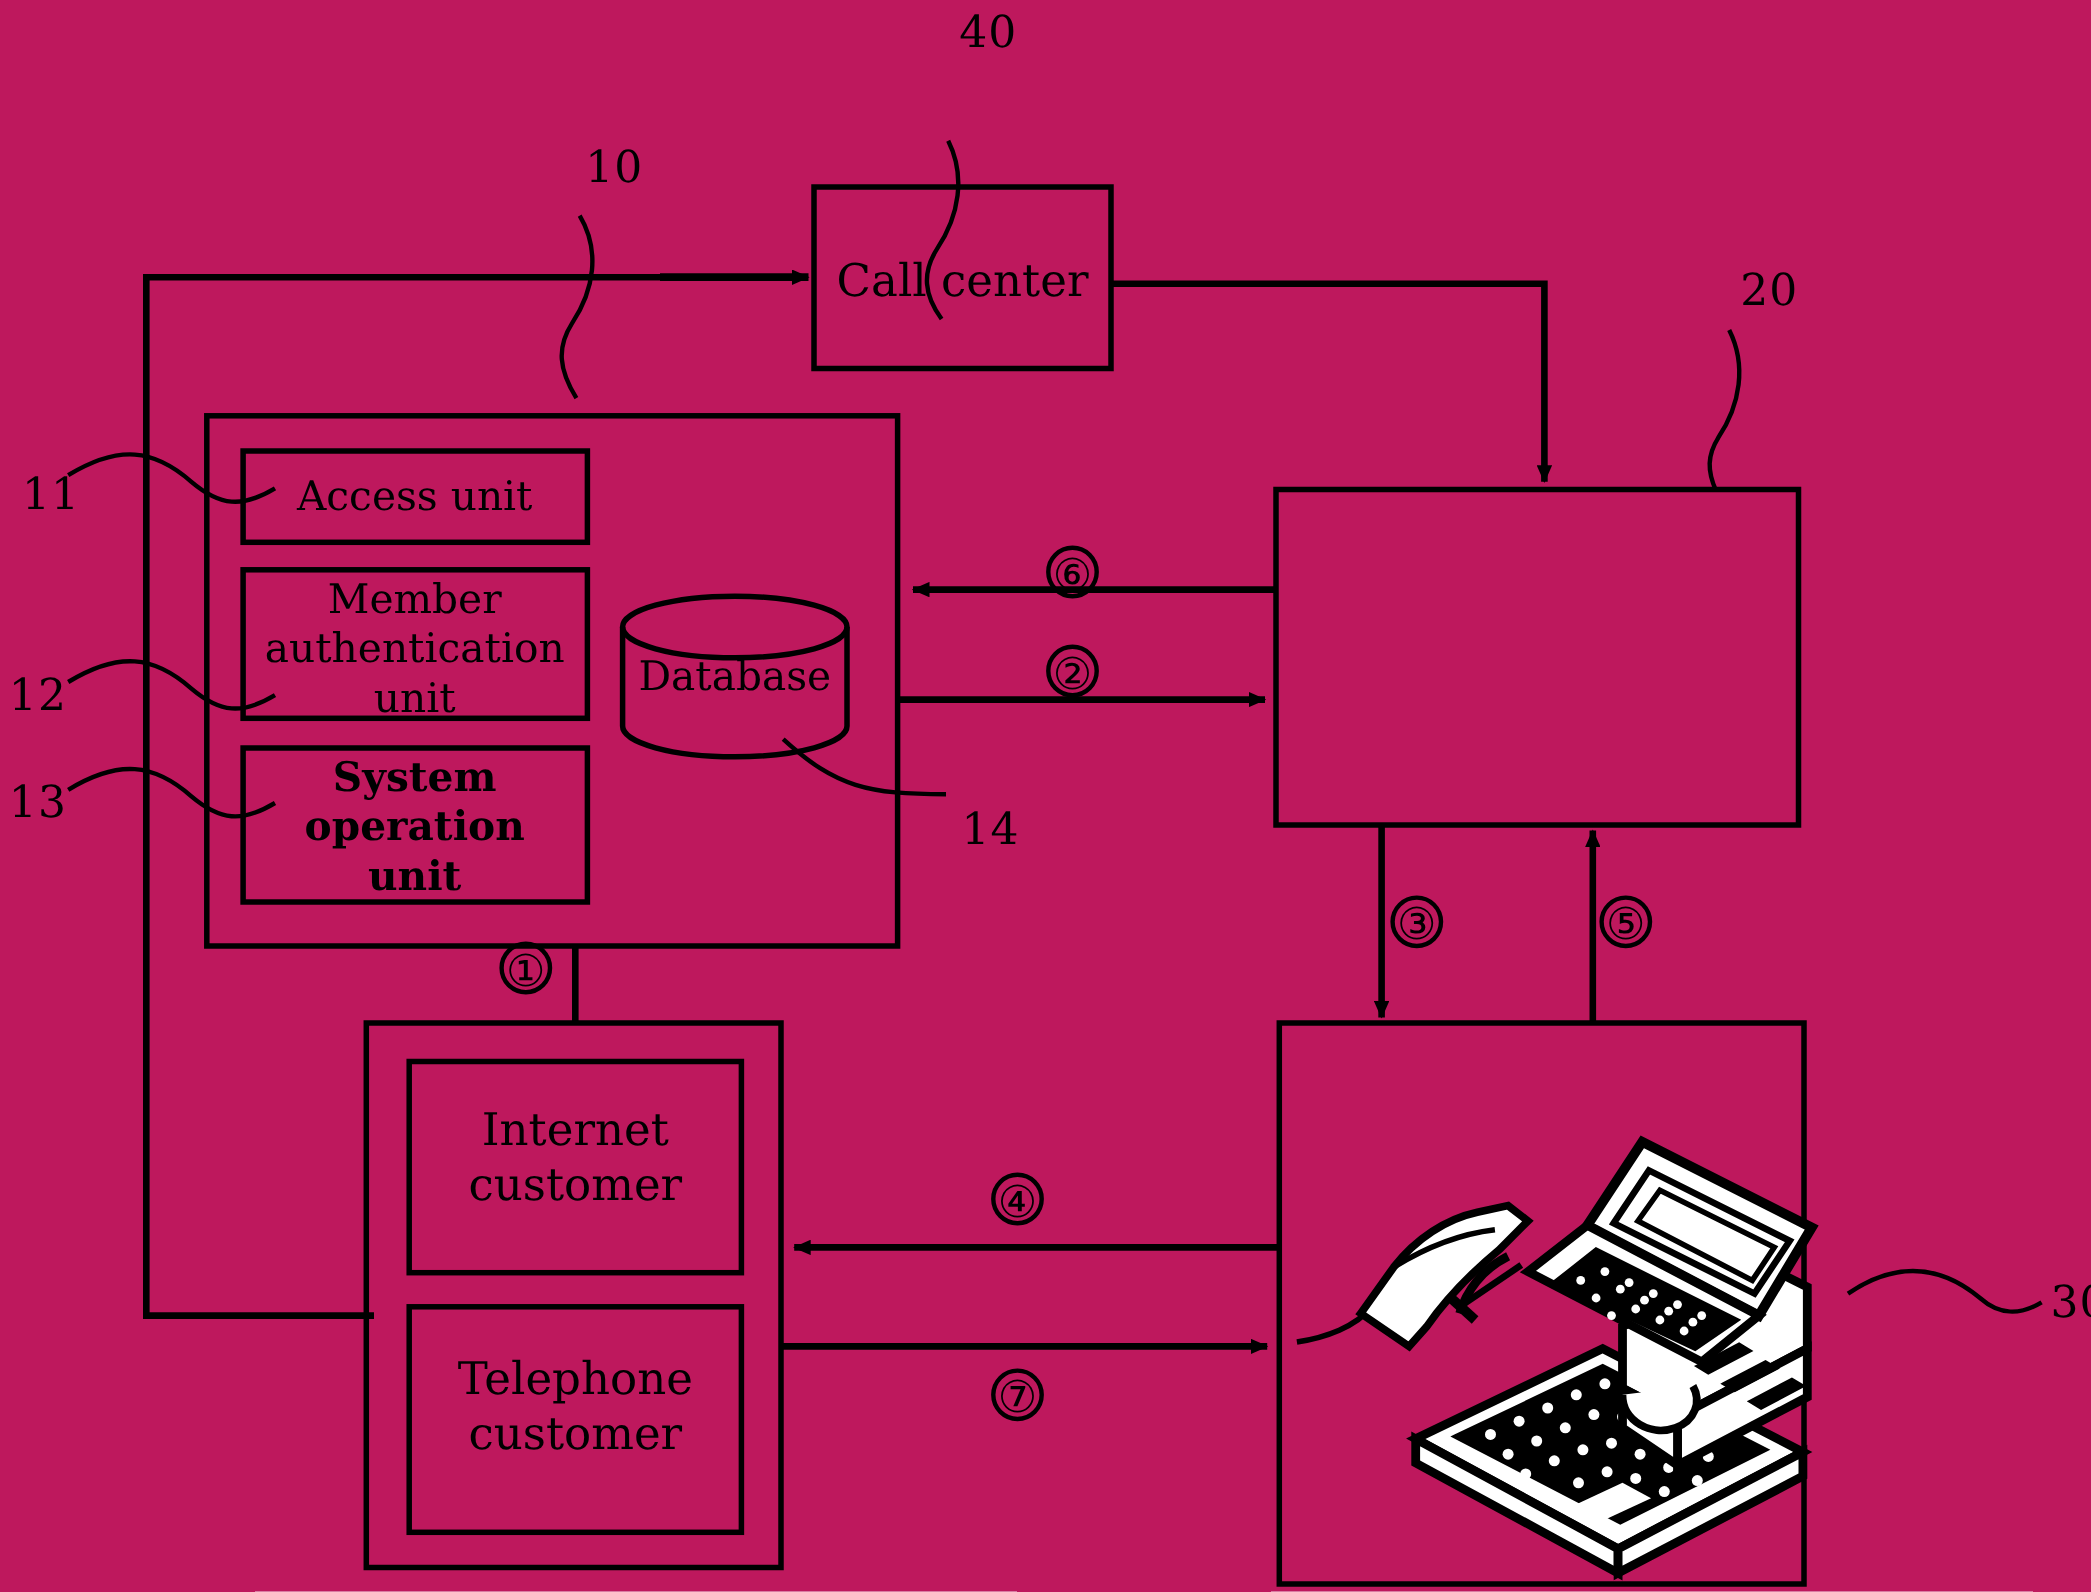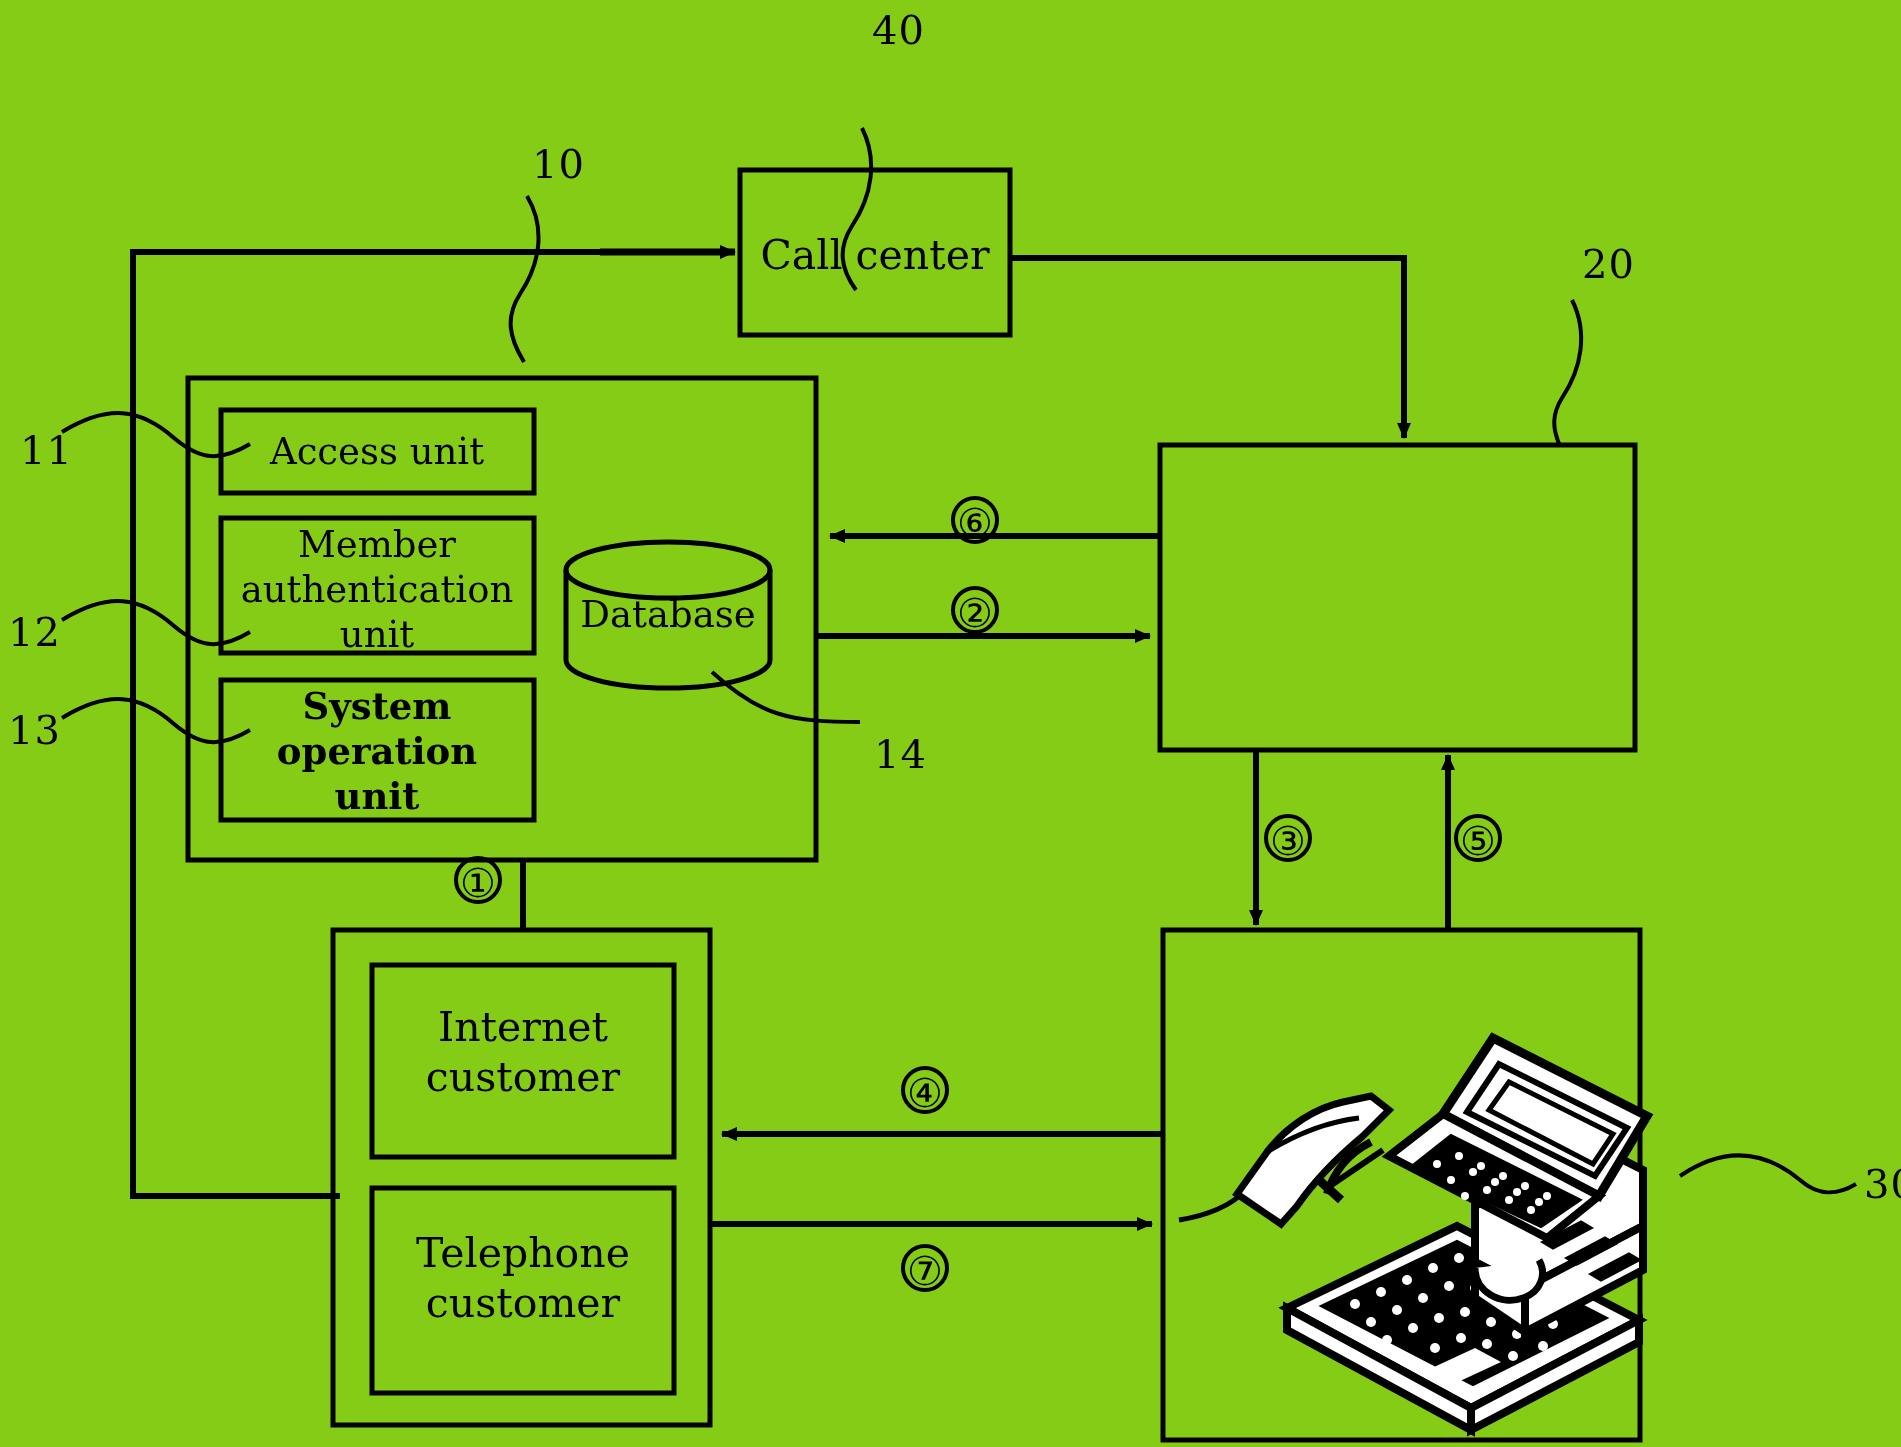--- a/index.html
+++ b/index.html
@@ -4,21 +4,21 @@
 <style>
   html, body {
     margin: 0;
     padding: 0;
     background: #ffffff;
   }
   #page {
     position: relative;
     width: 1901px;
     height: 1447px;
-    background: #84cc16;
+    background: #be185d;
     font-family: "DejaVu Serif", serif;
     overflow: hidden;
   }
   #page svg {
     position: absolute;
     left: 0;
     top: 0;
     width: 1901px;
     height: 1447px;
   }
@@ -204,21 +204,21 @@
           <circle cx="356" cy="180" r="4"></circle>
       </g>
 
       <path d="M 196 112 C 172 124 158 144 152 164" fill="none" stroke="#000" stroke-width="8"></path>
       <path d="M 208 120 L 152 158" fill="none" stroke="#000" stroke-width="6"></path>
       <path d="M 144 150 L 166 170" fill="none" stroke="#000" stroke-width="9"></path>
     </g>
   </svg>
 
   <div class="lbl ref" style="left:872px; top:6px;">40</div>
-  <div class="lbl ref" style="left:532px; top:128px;margin-top:12px;">10</div>
+  <div class="lbl ref" style="left:532px; top:128px;">10</div>
   <div class="lbl ref" style="left:1582px; top:240px;">20</div>
   <div class="lbl ref" style="left:20px; top:426px;">11</div>
   <div class="lbl ref" style="left:8px; top:608px;">12</div>
   <div class="lbl ref" style="left:8px; top:706px;">13</div>
   <div class="lbl ref" style="left:874px; top:730px;">14</div>
   <div class="lbl ref" style="left:1864px; top:1160px;">30</div>
 
   <div class="lbl boxtext-lg center-x" style="left:875px; top:230px; width:260px;">Call center</div>
 
   <div class="lbl boxtext center-x" style="left:377px; top:429px; width:320px;">Access unit</div>

